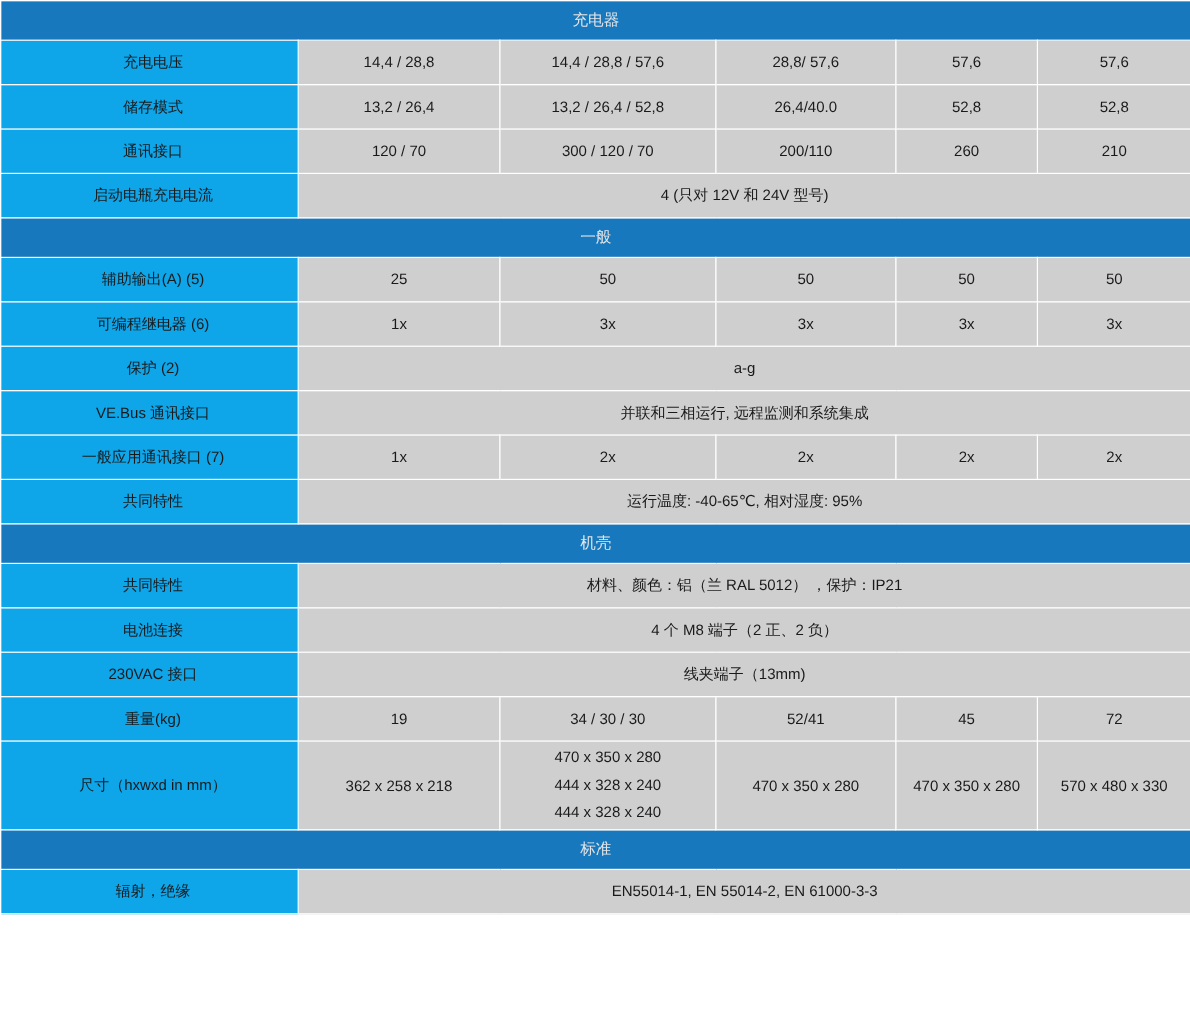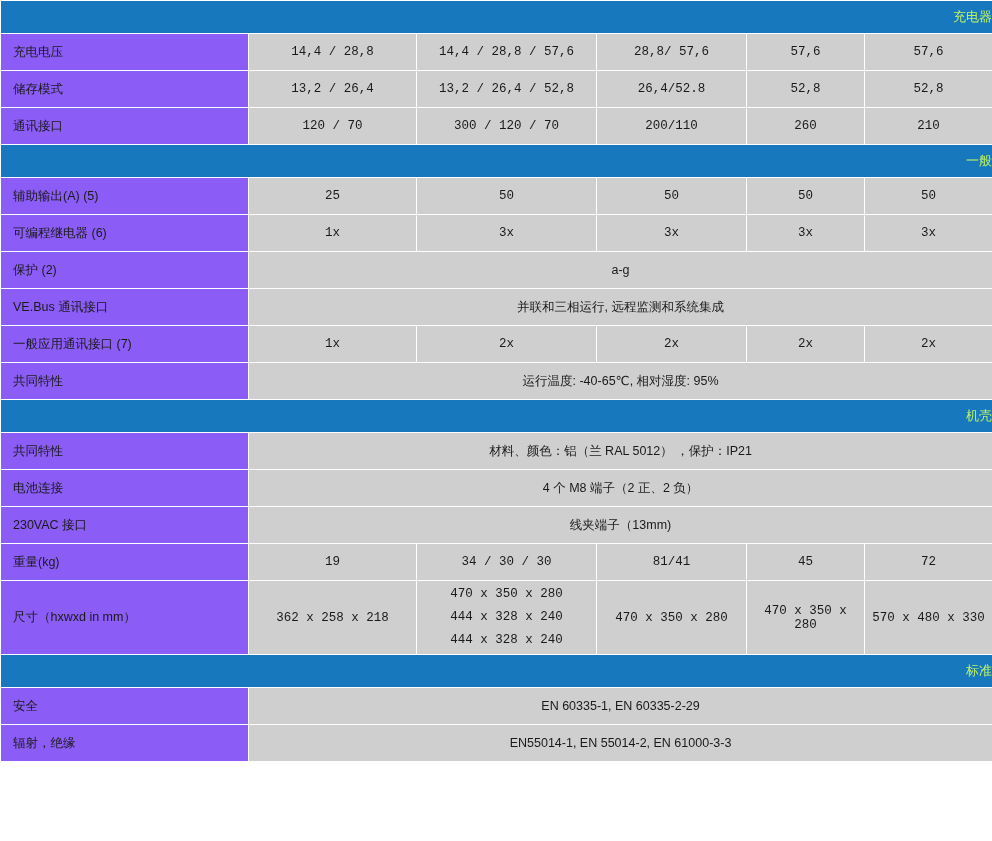--- a/index.html
+++ b/index.html
@@ -22,39 +22,38 @@
     border: 1px solid #ffffff;
     font-size: 12.5px;
     color: #1a1a1a;
     height: 32px;
     padding: 2px 6px;
     vertical-align: middle;
   }
   
   tr.section-row td {
     background: #1878be;
-    color: #bef264;
-    text-align: right;
+    color: #e5e5e5;
+    text-align: center;
     font-size: 13px;
     height: 26px;
     padding: 3px 0;
     border-color: #ffffff;
   }
   
   td.label {
-    background: #8b5cf6;
-    text-align: left;
+    background: #0ea5e9;
+    text-align: center;
     padding-left: 12px;
     width: 248px;
   }
   
   td.val {
     background: #cfcfcf;
     text-align: center;
-    font-family: Liberation Mono, monospace;
   }
   
   td.val-span {
     background: #cfcfcf;
     text-align: center;
   }
   tr.tall td {
     height: 40px;
   }
   .multi-line {
@@ -91,32 +90,36 @@
       <td class="val">14,4 / 28,8</td>
       <td class="val">14,4 / 28,8 / 57,6</td>
       <td class="val">28,8/ 57,6</td>
       <td class="val">57,6</td>
       <td class="val">57,6</td>
     </tr>
     <tr>
       <td class="label">储存模式</td>
       <td class="val">13,2 / 26,4</td>
       <td class="val">13,2 / 26,4 / 52,8</td>
-      <td class="val">26,4/52.8</td>
+      <td class="val">26,4/40.0</td>
       <td class="val">52,8</td>
       <td class="val">52,8</td>
     </tr>
     <tr>
       <td class="label">通讯接口</td>
       <td class="val">120 / 70</td>
       <td class="val">300 / 120 / 70</td>
       <td class="val">200/110</td>
       <td class="val">260</td>
       <td class="val">210</td>
     </tr>
+    <tr>
+      <td class="label">启动电瓶充电电流</td>
+      <td class="val-span" colspan="5">4 (只对 12V 和  24V  型号)</td>
+    </tr>
 
     <tr class="section-row">
       <td colspan="6">一般</td>
     </tr>
     <tr>
       <td class="label">辅助输出(A)    (5)</td>
       <td class="val">25</td>
       <td class="val">50</td>
       <td class="val">50</td>
       <td class="val">50</td>
@@ -163,21 +166,21 @@
       <td class="val-span" colspan="5">4 个 M8 端子（2 正、2 负）</td>
     </tr>
     <tr>
       <td class="label">230VAC 接口</td>
       <td class="val-span" colspan="5">线夹端子（13mm)</td>
     </tr>
     <tr>
       <td class="label">重量(kg)</td>
       <td class="val">19</td>
       <td class="val">34 / 30 / 30</td>
-      <td class="val">81/41</td>
+      <td class="val">52/41</td>
       <td class="val">45</td>
       <td class="val">72</td>
     </tr>
     <tr class="tall">
       <td class="label">尺寸（hxwxd in mm）</td>
       <td class="val">362 x 258 x 218</td>
       <td class="val">
         <div class="multi-line">
           <div>470 x 350 x 280</div>
           <div>444 x 328 x 240</div>
@@ -186,22 +189,18 @@
       </td>
       <td class="val">470 x 350 x 280</td>
       <td class="val">470 x 350 x 280</td>
       <td class="val">570 x 480 x 330</td>
     </tr>
 
     <tr class="section-row">
       <td colspan="6">标准</td>
     </tr>
     <tr>
-      <td class="label">安全</td>
-      <td class="val-span" colspan="5">EN 60335-1, EN 60335-2-29</td>
-    </tr>
-    <tr>
       <td class="label">辐射，绝缘</td>
       <td class="val-span" colspan="5">EN55014-1, EN 55014-2, EN 61000-3-3</td>
     </tr>
 
   </tbody>
 </table>
 
 </body></html>

